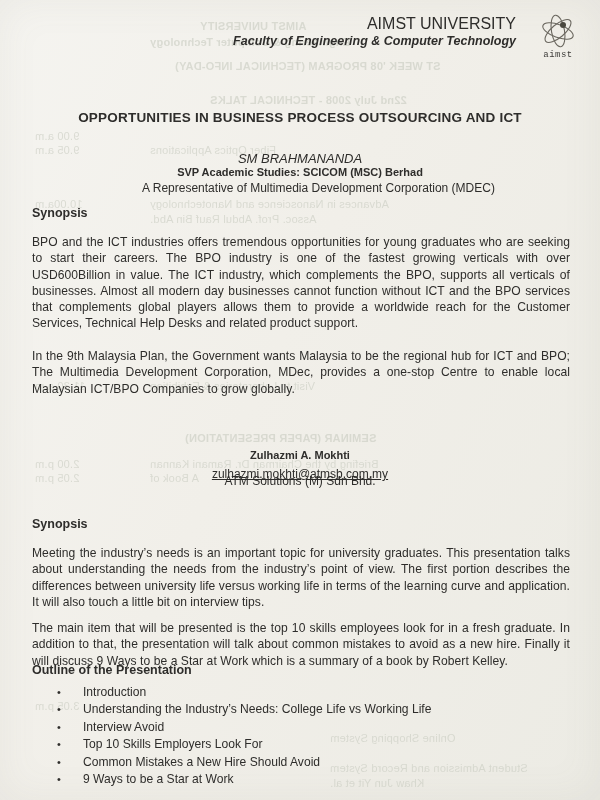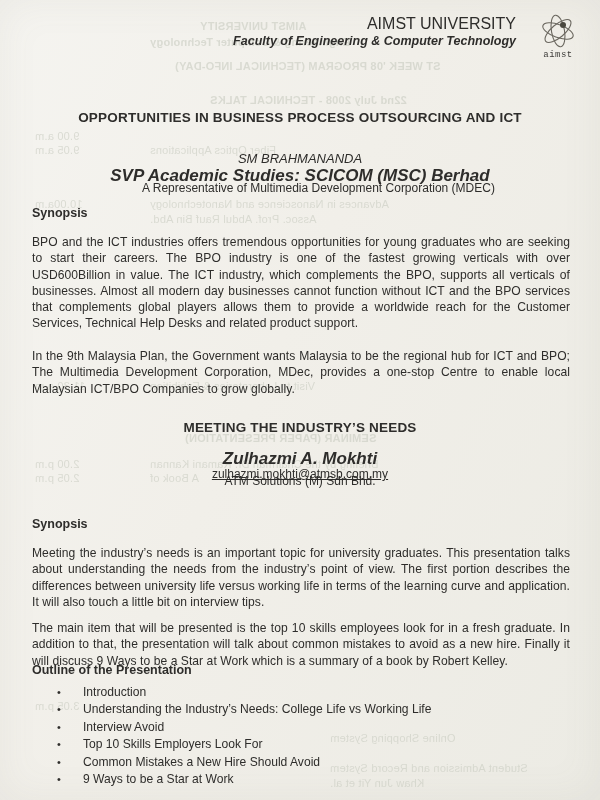--- a/index.html
+++ b/index.html
@@ -28,21 +28,21 @@
   .content{position:absolute;inset:0;z-index:1;}
   .abs{position:absolute;}
   .center{left:0;right:0;text-align:center;}
   .header-block{top:14px;right:84px;text-align:right;line-height:1.25;}
   .faculty{font-size:12.5px;font-weight:bold;font-style:italic;}
   .logo{top:12px;right:16px;width:52px;text-align:center;}
   .logo svg{display:block;margin:0 auto;}
   .logo-word{font-family:Liberation Mono, monospace;font-size:9px;color:#3c3b38;letter-spacing:.5px;}
   .talk-title{font-size:13.5px;font-weight:bold;letter-spacing:.2px;}
   .speaker-italic{font-size:13px;font-style:italic;}
-  .speaker-bolditalic{font-size:17px;font-weight:bold;font-style:italic;}
+  .speaker-bolditalic{font-size:11px;font-weight:bold;}
   .plain-center{font-size:12px;}
   .email{font-size:12px;text-decoration:underline;}
   .section-label{left:32px;font-size:12.5px;font-weight:bold;}
   .para{
     left:32px;width:538px;font-size:12.1px;line-height:16.3px;
     text-align:justify;letter-spacing:.05px;
   }
   .para p{margin:0;}
   .para p + p{margin-top:16.3px;}
   .para-tight p + p{margin-top:10px;}
@@ -105,21 +105,20 @@
     <div class="abs center speaker-italic" style="top:151px;">SM BRAHMANANDA</div>
     <div class="abs center speaker-bolditalic" style="top:166px;">SVP Academic Studies: SCICOM (MSC) Berhad</div>
     <div class="abs center plain-center" style="top:181px;padding-left:37px;">A Representative of Multimedia Development Corporation (MDEC)</div>
 
     <div class="abs section-label" style="top:206px;">Synopsis</div>
     <div class="abs para" style="top:234px;">
       <p>BPO and the ICT industries offers tremendous opportunities for young graduates who are seeking to start their careers.  The BPO industry is one of the fastest growing verticals with over USD600Billion in value. The ICT industry, which complements the BPO, supports all verticals of businesses. Almost all modern day businesses cannot function without ICT and the BPO services that complements global players allows them to provide a worldwide reach for the Customer Services, Technical Help Desks and related product support.</p>
       <p>In the 9th Malaysia Plan, the Government wants Malaysia to be the regional hub for ICT and BPO; The Multimedia Development Corporation, MDec, provides a one-stop Centre to enable local Malaysian ICT/BPO Companies to grow globally.</p>
     </div>
 
-    <div class="abs center talk-title" style="top:420px;">MEETING THE INDUSTRY’S NEEDS</div>
     <div class="abs center speaker-bolditalic" style="top:449px;">Zulhazmi A. Mokhti</div>
     <div class="abs center" style="top:464px;">
       <span class="email">zulhazmi.mokhti@atmsb.com.my</span>
     </div>
     <div class="abs center plain-center" style="top:474px;">ATM Solutions (M) Sdn Bhd.</div>
 
     <div class="abs section-label" style="top:517px;">Synopsis</div>
     <div class="abs para para-tight" style="top:545px;">
       <p>Meeting the industry’s needs is an important topic for university graduates. This presentation talks about understanding the needs from the industry’s point of view. The first portion describes the differences between university life versus working life in terms of the learning curve and application. It will also touch a little bit on interview tips.</p>
       <p>The main item that will be presented is the top 10 skills employees look for in a fresh graduate. In addition to that, the presentation will talk about common mistakes to avoid as a new hire. Finally it will discuss 9 Ways to be a Star at Work which is a summary of a book by Robert Kelley.</p>

